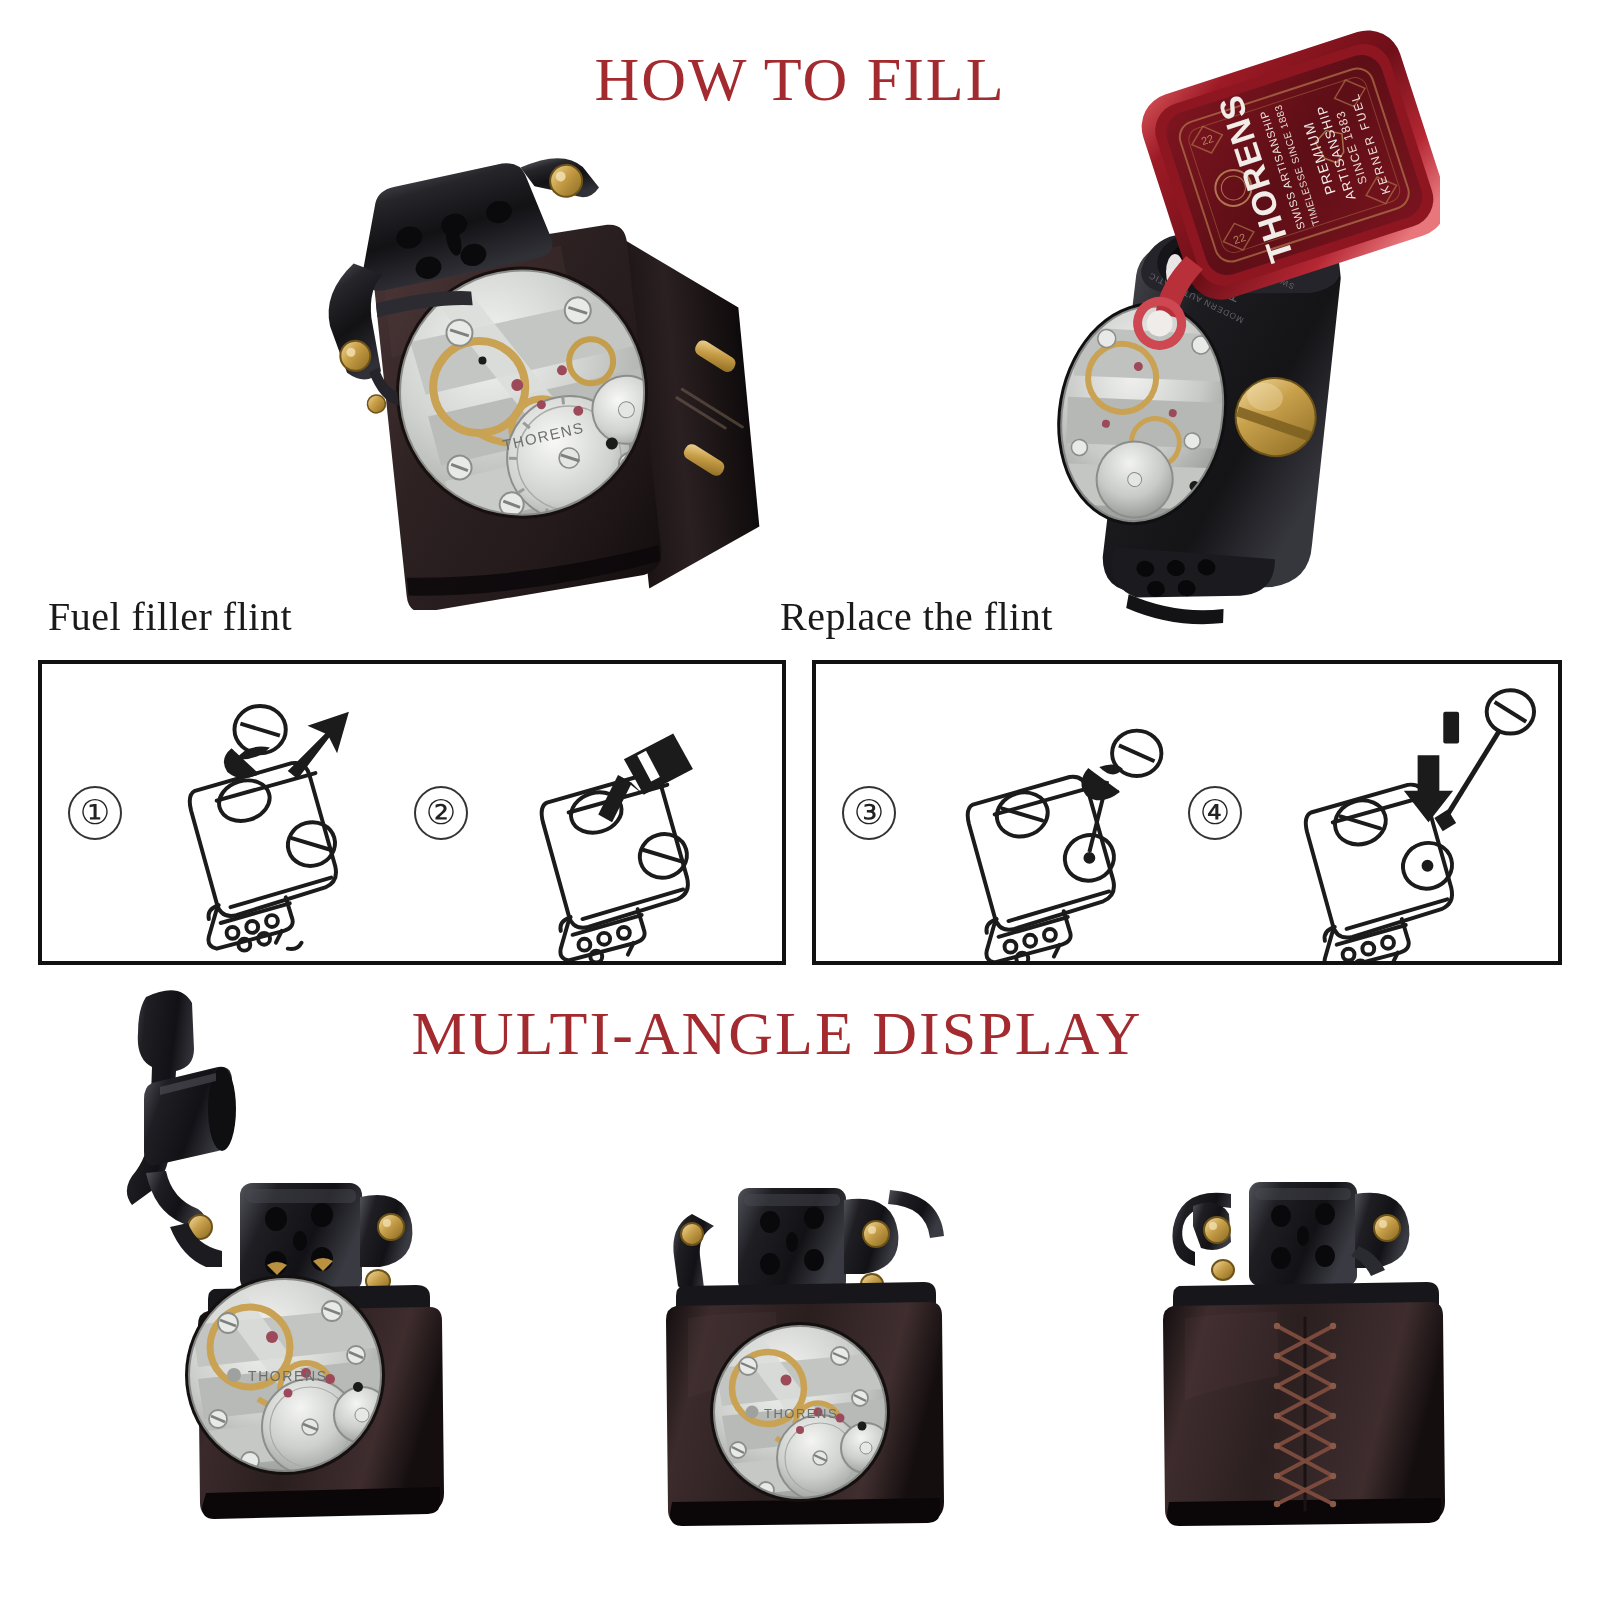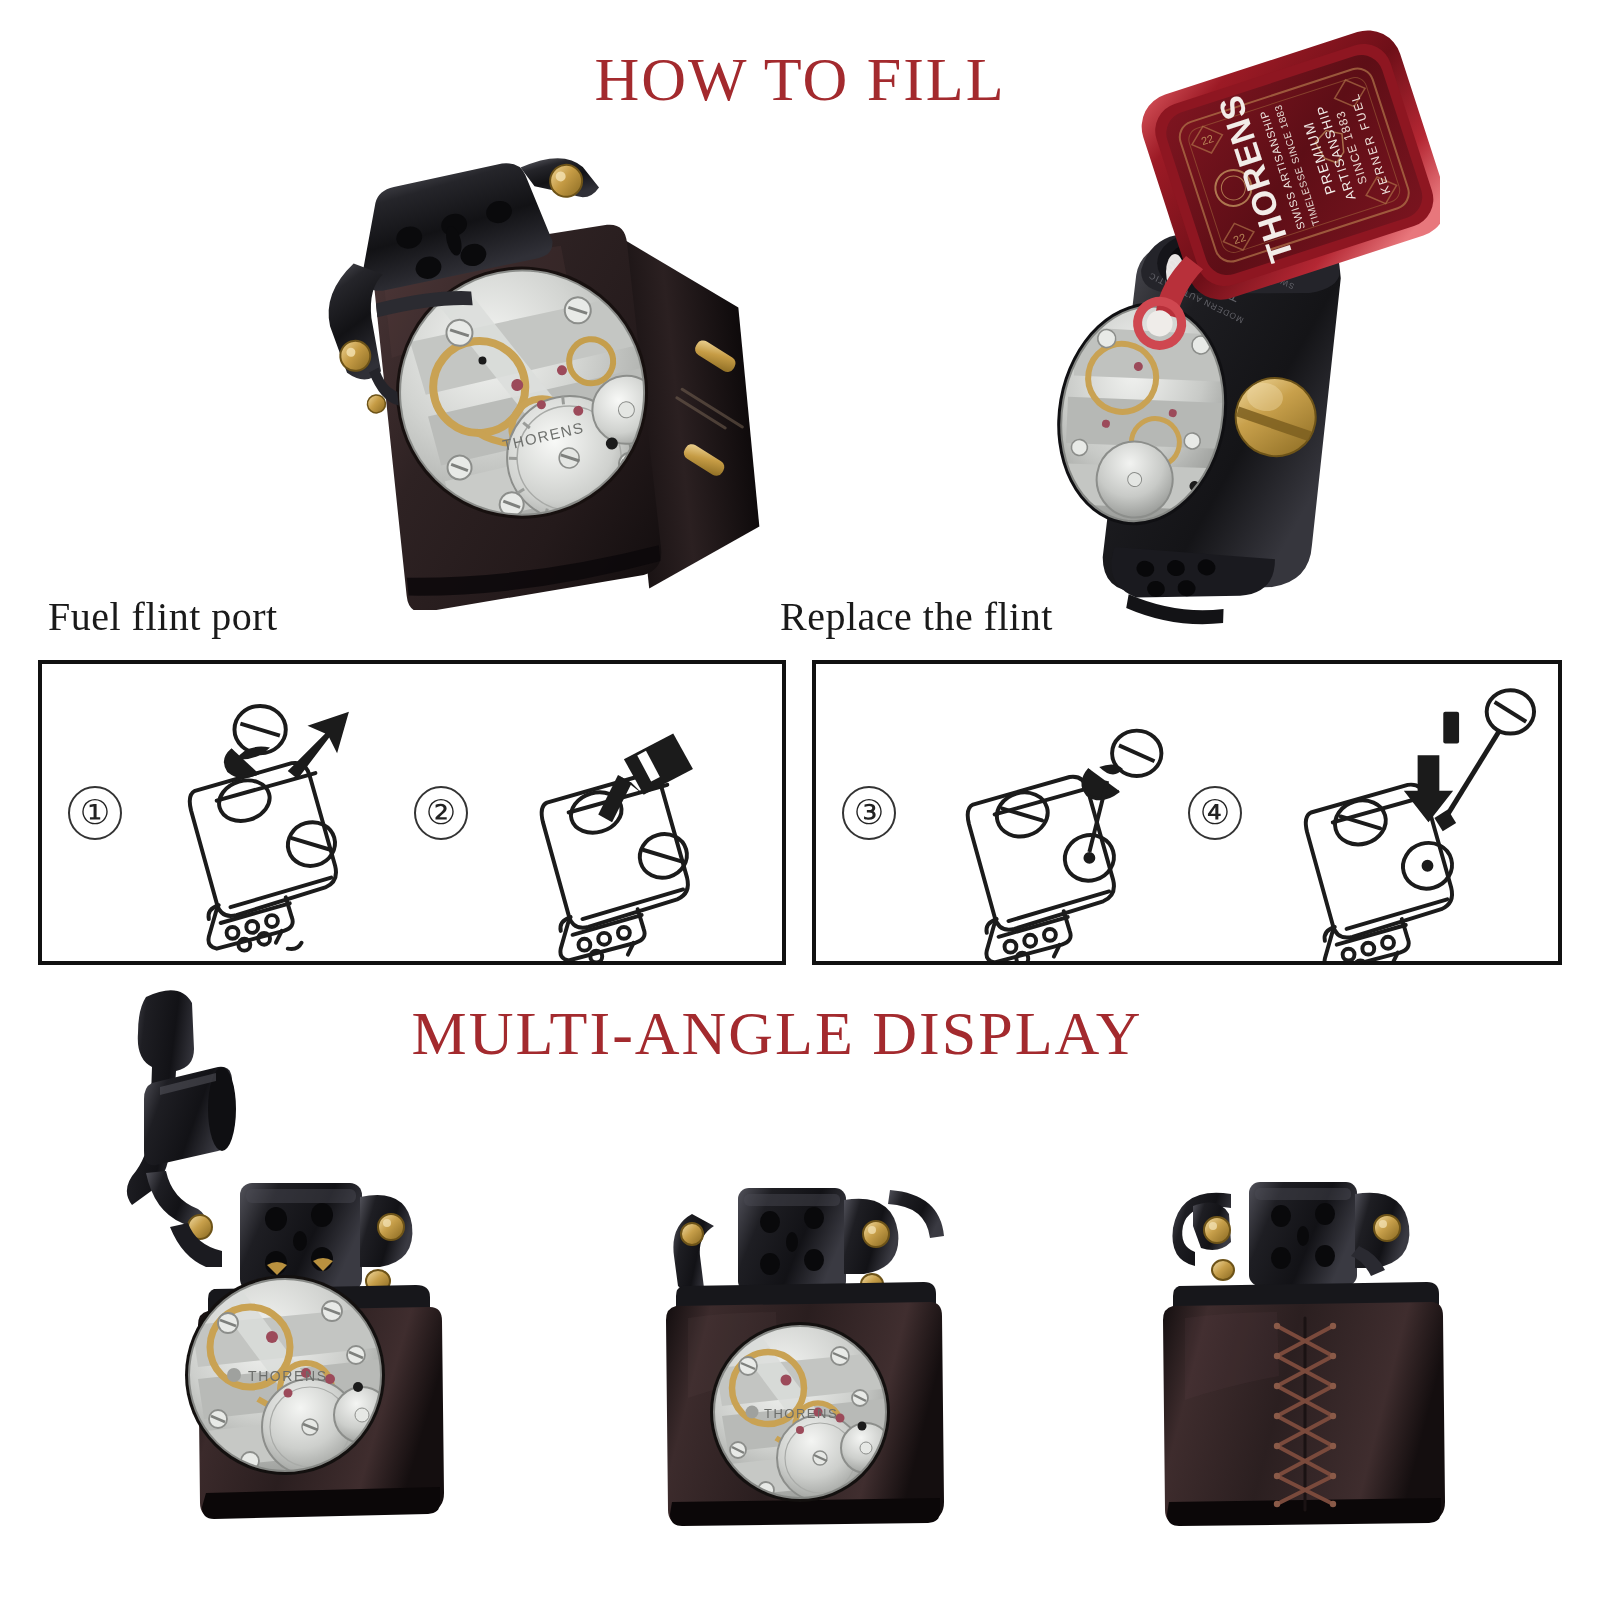--- a/index.html
+++ b/index.html
@@ -387,21 +387,21 @@
 
     <g>
       <path d="M142 196 q-34 18 -46 44 l18 12 q14 -24 40 -38 Z" fill="#b8303a"></path>
       <circle cx="96" cy="252" r="22" fill="none" stroke="#cf4750" stroke-width="9"></circle>
       <circle cx="96" cy="252" r="13" fill="#efece9"></circle>
     </g>
   </g>
 </svg>
 </div>
 
-<div class="abs subheading" id="label-fuel-filler">Fuel flint port</div>
+<div class="abs subheading" id="label-fuel-filler">Fuel filler flint</div>
 
 <div class="abs subheading" id="label-replace-flint">Replace the flint</div>
 
 <div class="abs instr-box" id="box-fuel">
 
   <div class="step-cell" style="left:26px; width:350px;">
     <div class="step-num">①</div>
     <div class="step-art">
       <svg viewBox="0 0 300 300" xmlns="http://www.w3.org/2000/svg">
         <g fill="none" stroke="#1b1b1b" stroke-width="4" stroke-linejoin="round" stroke-linecap="round">

